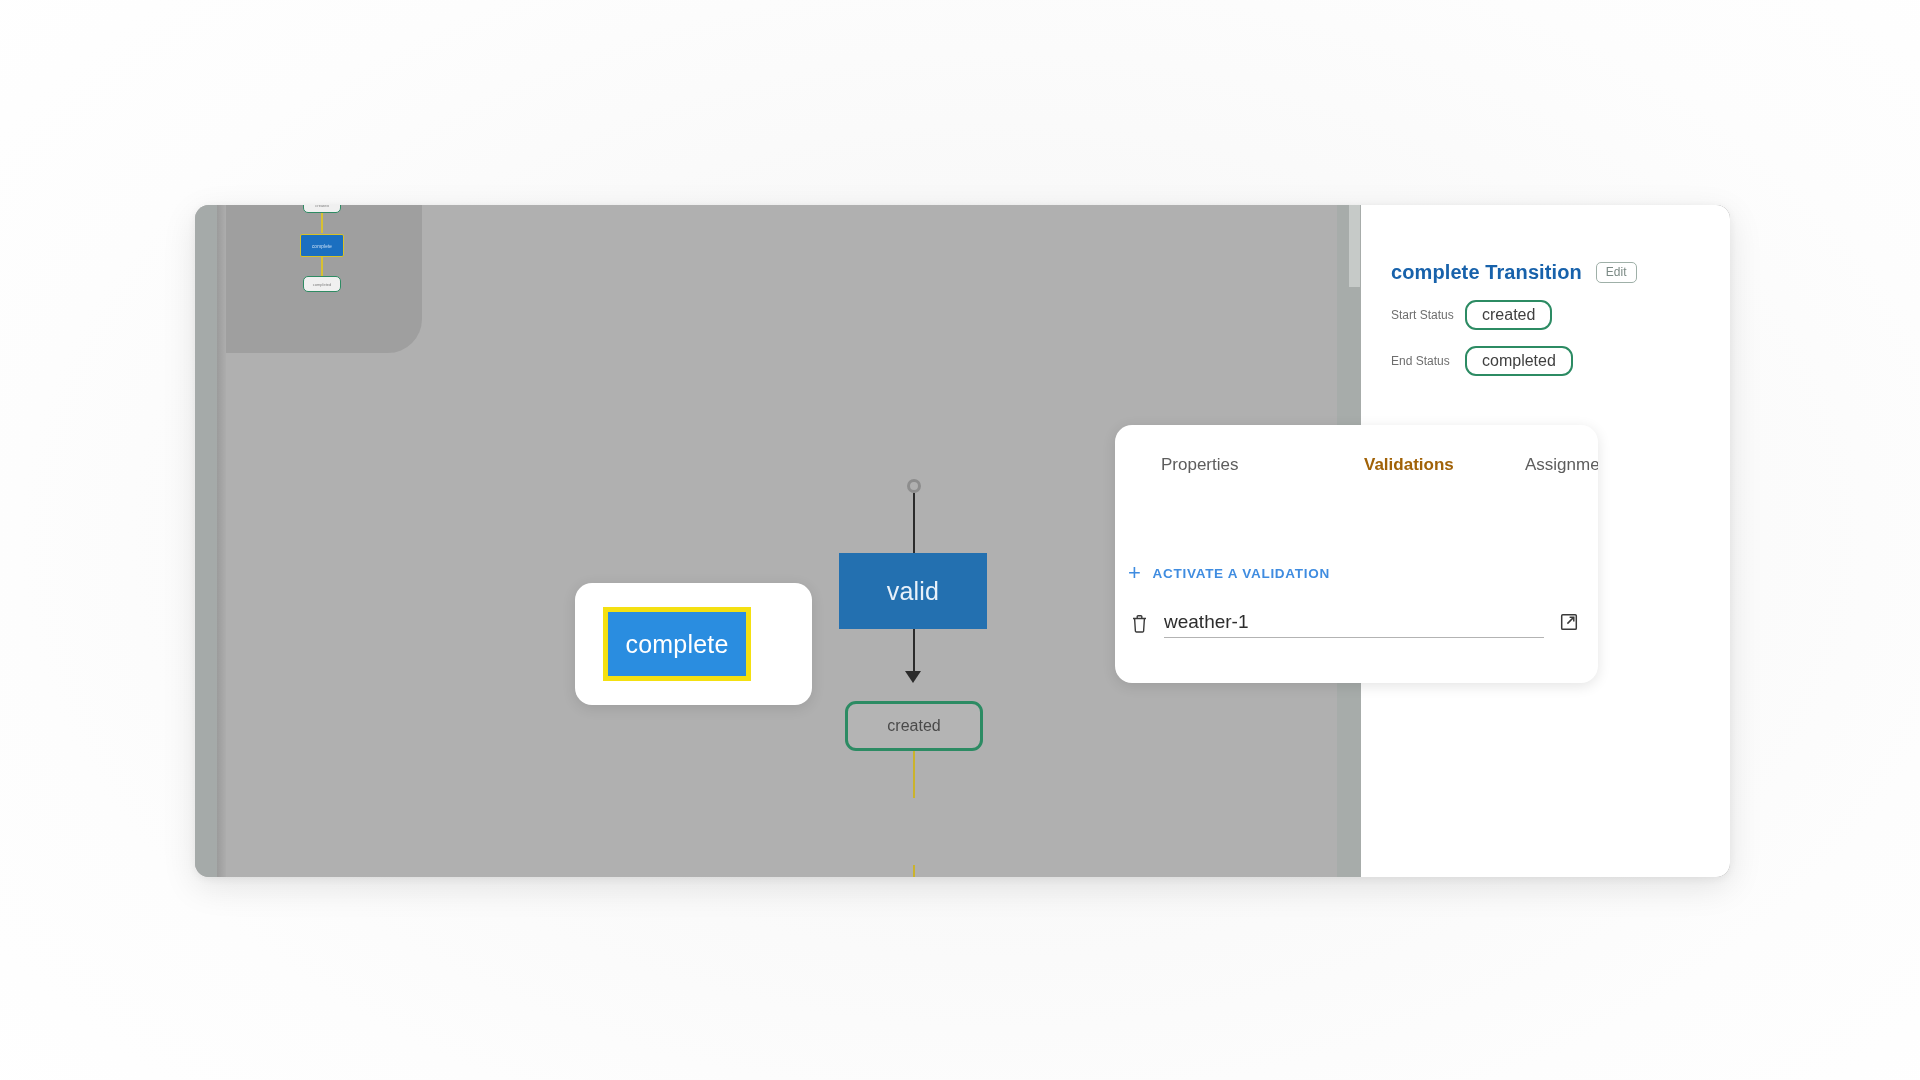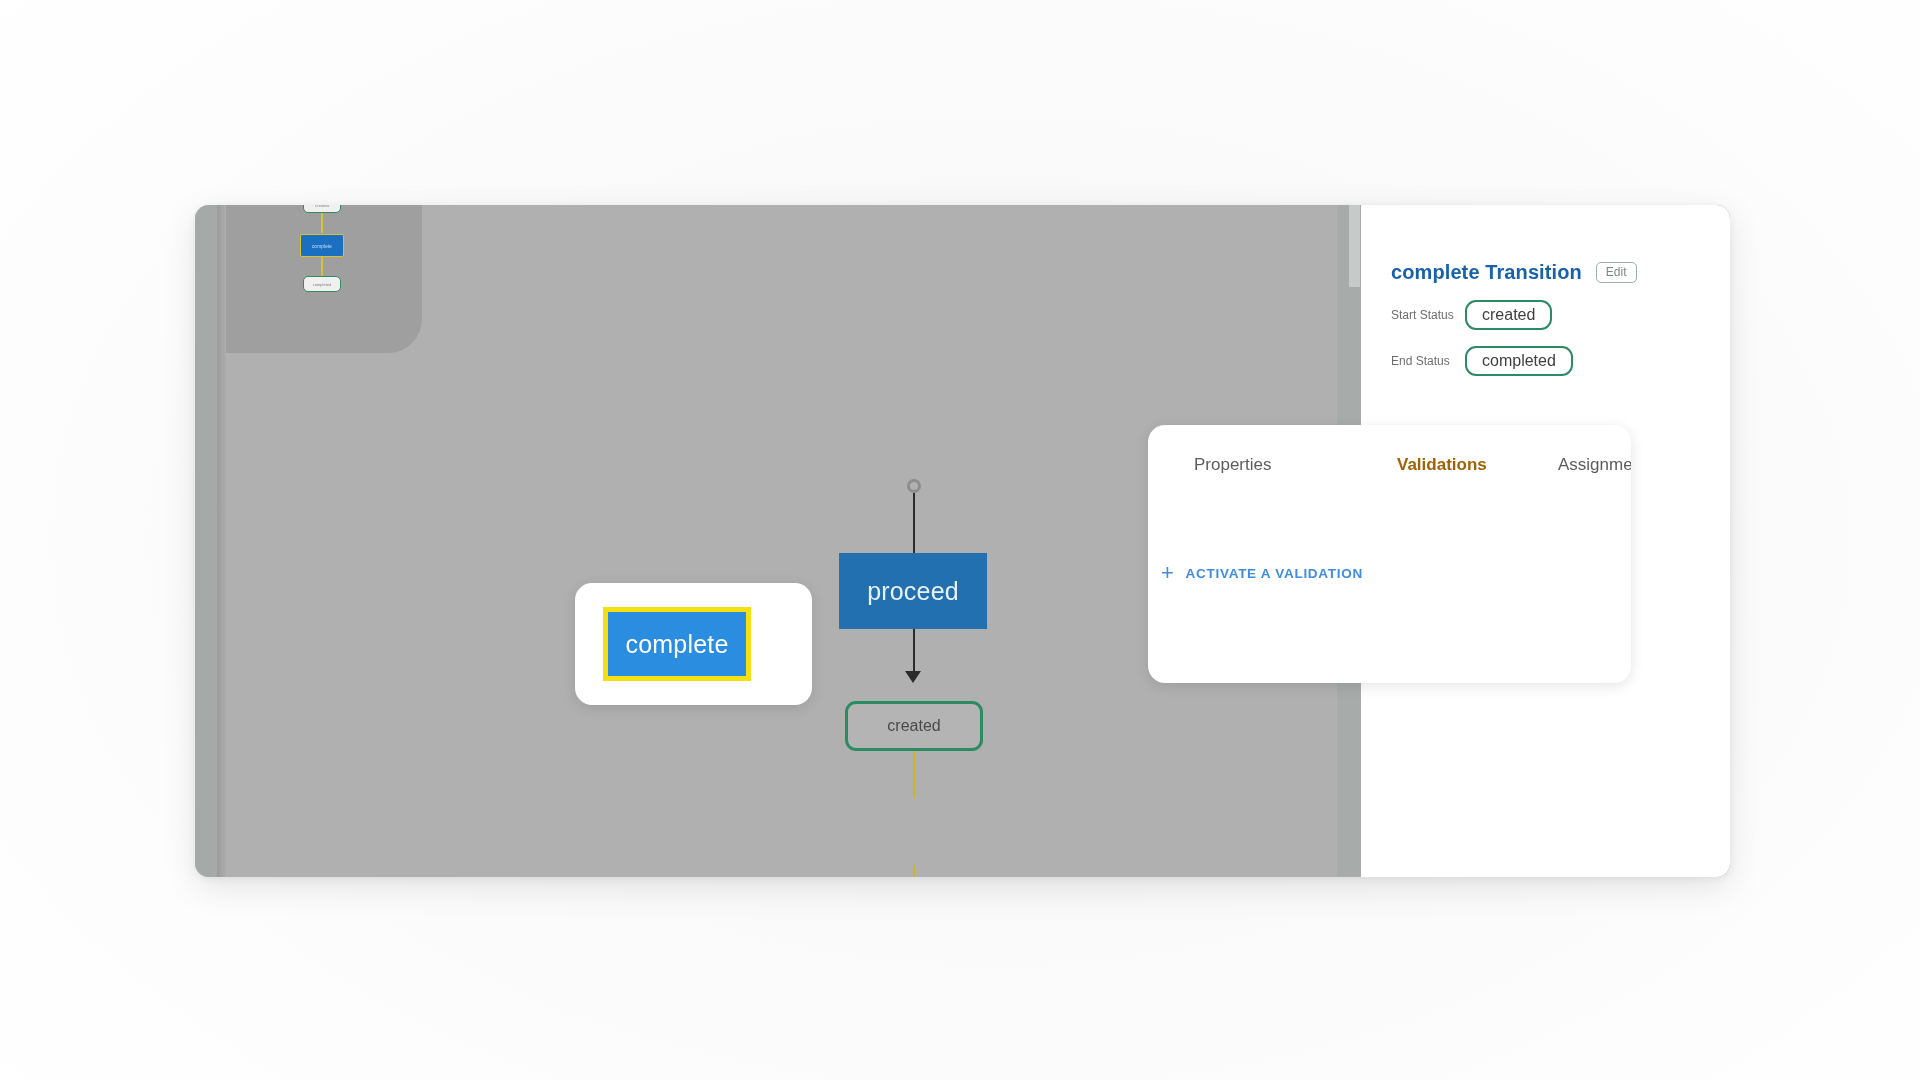--- a/index.html
+++ b/index.html
@@ -275,21 +275,21 @@
   
   .spot-node {
     left: 575px;
     top: 583px;
     width: 237px;
     height: 122px;
   }
 
   
   .spot-panel {
-    left: 1148px;
+    left: 1115px;
     top: 425px;
     width: 483px;
     height: 258px;
     padding: 0;
   }
 
   .tabs {
     display: flex;
     align-items: center;
     padding: 30px 0 0 0;
@@ -401,21 +401,21 @@
       </div>
     </div>
 
     <div class="diagram">
 
       <div class="start-dot"></div>
 
       <div class="edge-v" style="left:686.5px; top:288px; height:60px;"></div>
 
       <div class="node-transition" style="left:613px; top:348px; width:148px; height:76px;">
-        <span>proceed</span>
+        <span>valid</span>
       </div>
 
       <div class="edge-v" style="left:686.5px; top:424px; height:47px;"></div>
       <div class="arrow-head" style="left:679px; top:466px;"></div>
 
       <div class="node-status" style="left:619px; top:496px; width:138px; height:50px;">
         <span>created</span>
       </div>
 
       <div class="edge-v gold" style="left:686.5px; top:546px; height:47px;"></div>
@@ -468,13 +468,33 @@
     <div class="tab tab-validations">Validations</div>
     <div class="tab tab-assignments">Assignme</div>
   </div>
 
 
   <div class="activate-link">
     <span class="plus-glyph">+</span>
     <span>ACTIVATE A VALIDATION</span>
   </div>
 
+  <div class="validation-row">
+    <div class="icon-btn">
+      <svg width="17" height="19" viewBox="0 0 17 19" fill="none" stroke="#3a3a3a" stroke-width="1.4">
+        <path d="M2 4.5h13"></path>
+        <path d="M3.6 4.5 L4.4 17.2 A1 1 0 0 0 5.4 18 h6.2 A1 1 0 0 0 12.6 17.2 L13.4 4.5"></path>
+        <path d="M6.2 4.5 V2.6 A0.9 0.9 0 0 1 7.1 1.7 h2.8 A0.9 0.9 0 0 1 10.8 2.6 V4.5"></path>
+      </svg>
+    </div>
+    <div class="validation-field">
+      <span class="validation-value">weather-1</span>
+    </div>
+    <div class="icon-btn open-ext">
+      <svg width="20" height="20" viewBox="0 0 20 20" fill="none" stroke="#3a3a3a" stroke-width="1.5">
+        <path d="M3 3.8 h6.4 M3 3.8 v12.4 h12.4 v-6.4 M3 3.8 h12.4 v12.4" stroke-linejoin="miter" fill="none" opacity="0"></path>
+        <rect x="2.7" y="2.7" width="14.6" height="14.6" rx="1.1"></rect>
+        <path d="M8.4 11.6 L14.6 5.4"></path>
+        <path d="M10.6 5.2 h4.2 v4.2"></path>
+      </svg>
+    </div>
+  </div>
 </div>
 
 </body></html>

